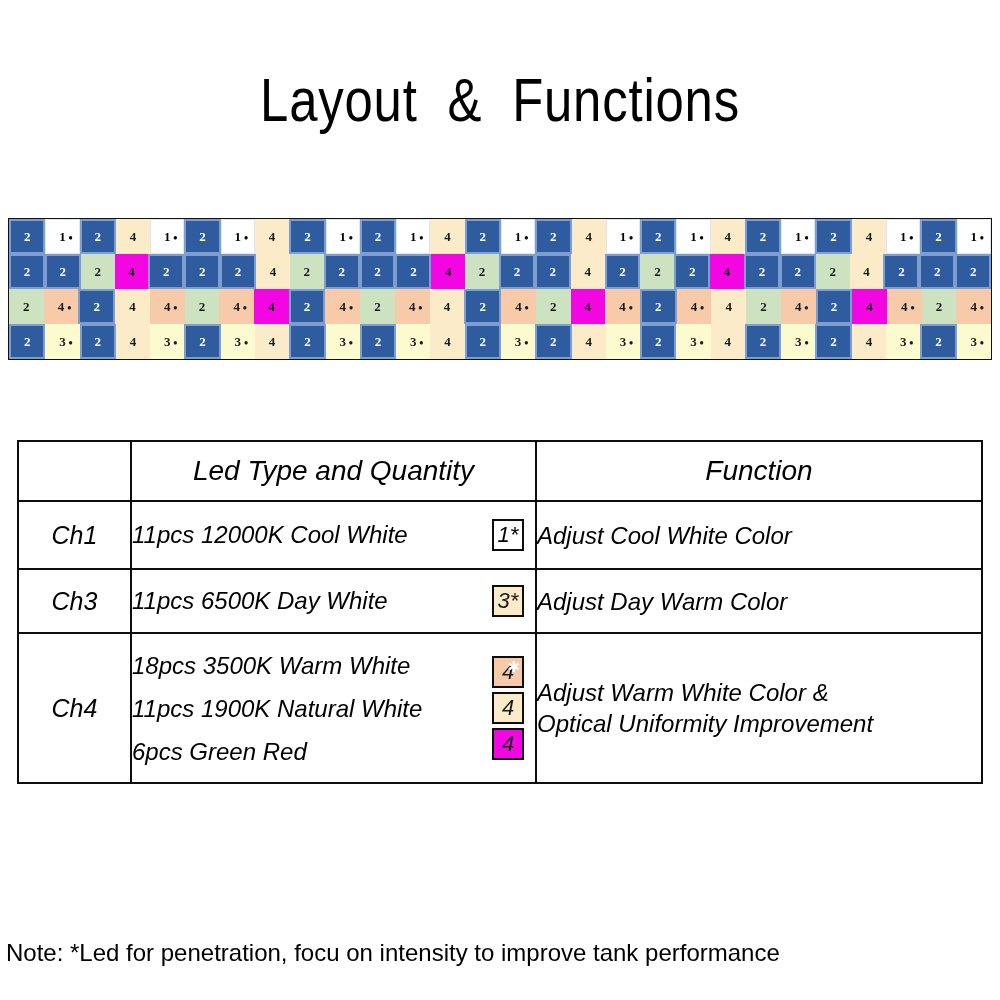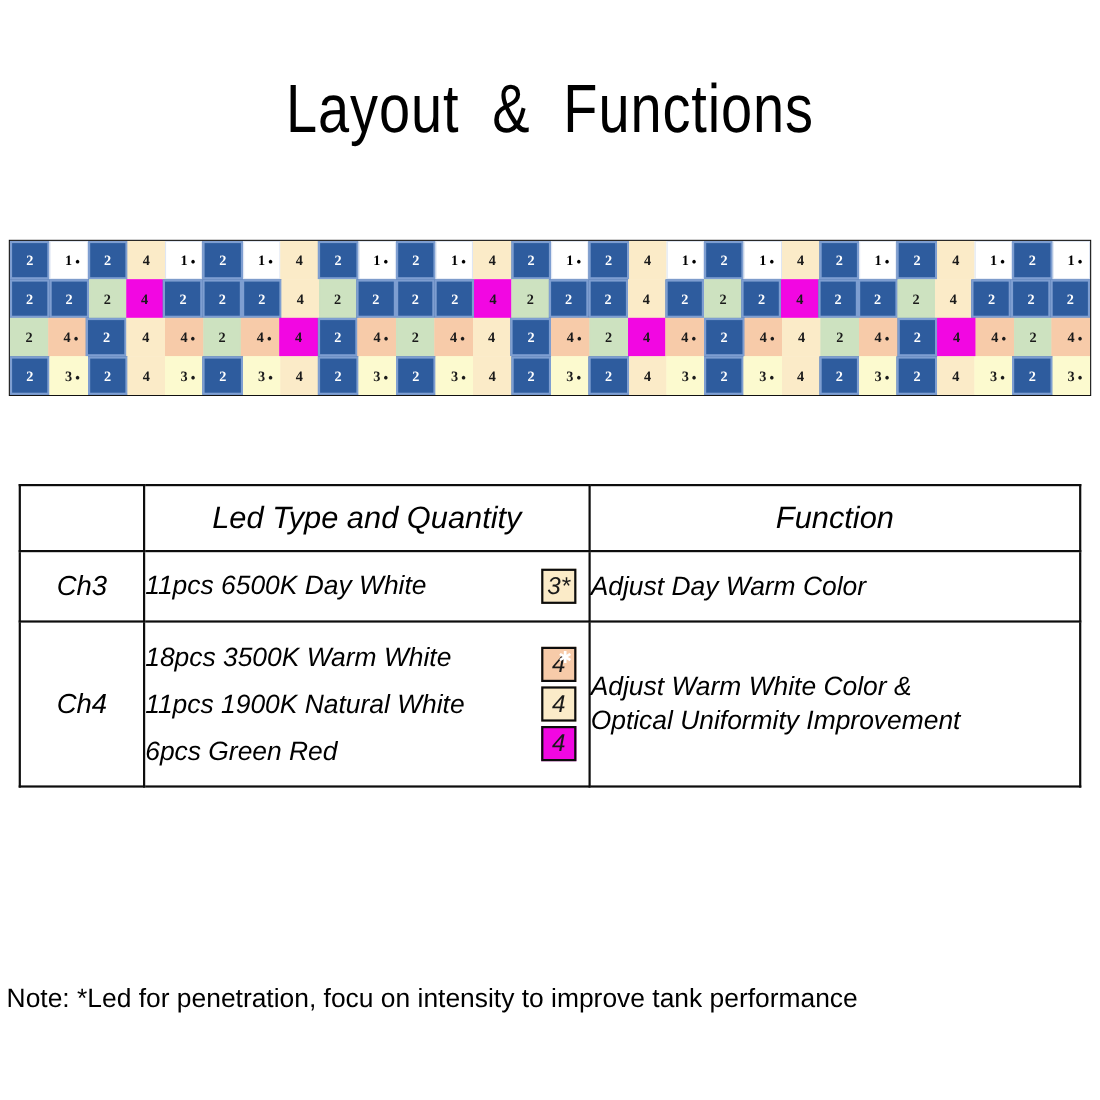--- a/index.html
+++ b/index.html
@@ -162,21 +162,21 @@
   .b-blue    { background: #2E5C9E; color: #ffffff; }
   .b-green   { background: #CDE2C0; color: #1a1a1a; }
   .b-cream   { background: #FBEBC8; color: #1a1a1a; }
   .b-peach   { background: #F7CBA9; color: #1a1a1a; }
   .b-magenta { background: #F207E2; color: #1a1a1a; }
 
   
   #footnote {
     position: absolute;
     left: 6px;
-    top: 893px;
+    top: 938px;
     font-size: 24px;
     line-height: 30px;
     white-space: pre;
   }
 </style>
 </head>
 <body>
 
 <div id="page-title">Layout  &amp;  Functions</div>
 
@@ -533,20 +533,36 @@
       <col class="col-led">
       <col class="col-fn">
   </colgroup>
   <tbody>
     <tr>
       <td class="th-cell"></td>
       <td class="th-cell">Led Type and Quantity</td>
       <td class="th-cell">Function</td>
     </tr>
 
+    <tr>
+      <td class="ch-cell" style="height:66px">Ch1</td>
+      <td class="led-cell-td">
+        <div class="led-line-wrap">
+          <div class="led-lines">
+            <div>11pcs 12000K Cool White</div>
+          </div>
+          <div class="led-badges">
+            <div class="badge b-white">
+              <span>1*</span>
+            </div>
+          </div>
+        </div>
+      </td>
+      <td class="fn-cell">Adjust Cool White Color</td>
+    </tr>
 
 
     <tr>
       <td class="ch-cell" style="height:62px">Ch3</td>
       <td class="led-cell-td">
         <div class="led-line-wrap">
           <div class="led-lines">
             <div>11pcs 6500K Day White</div>
           </div>
           <div class="led-badges">

